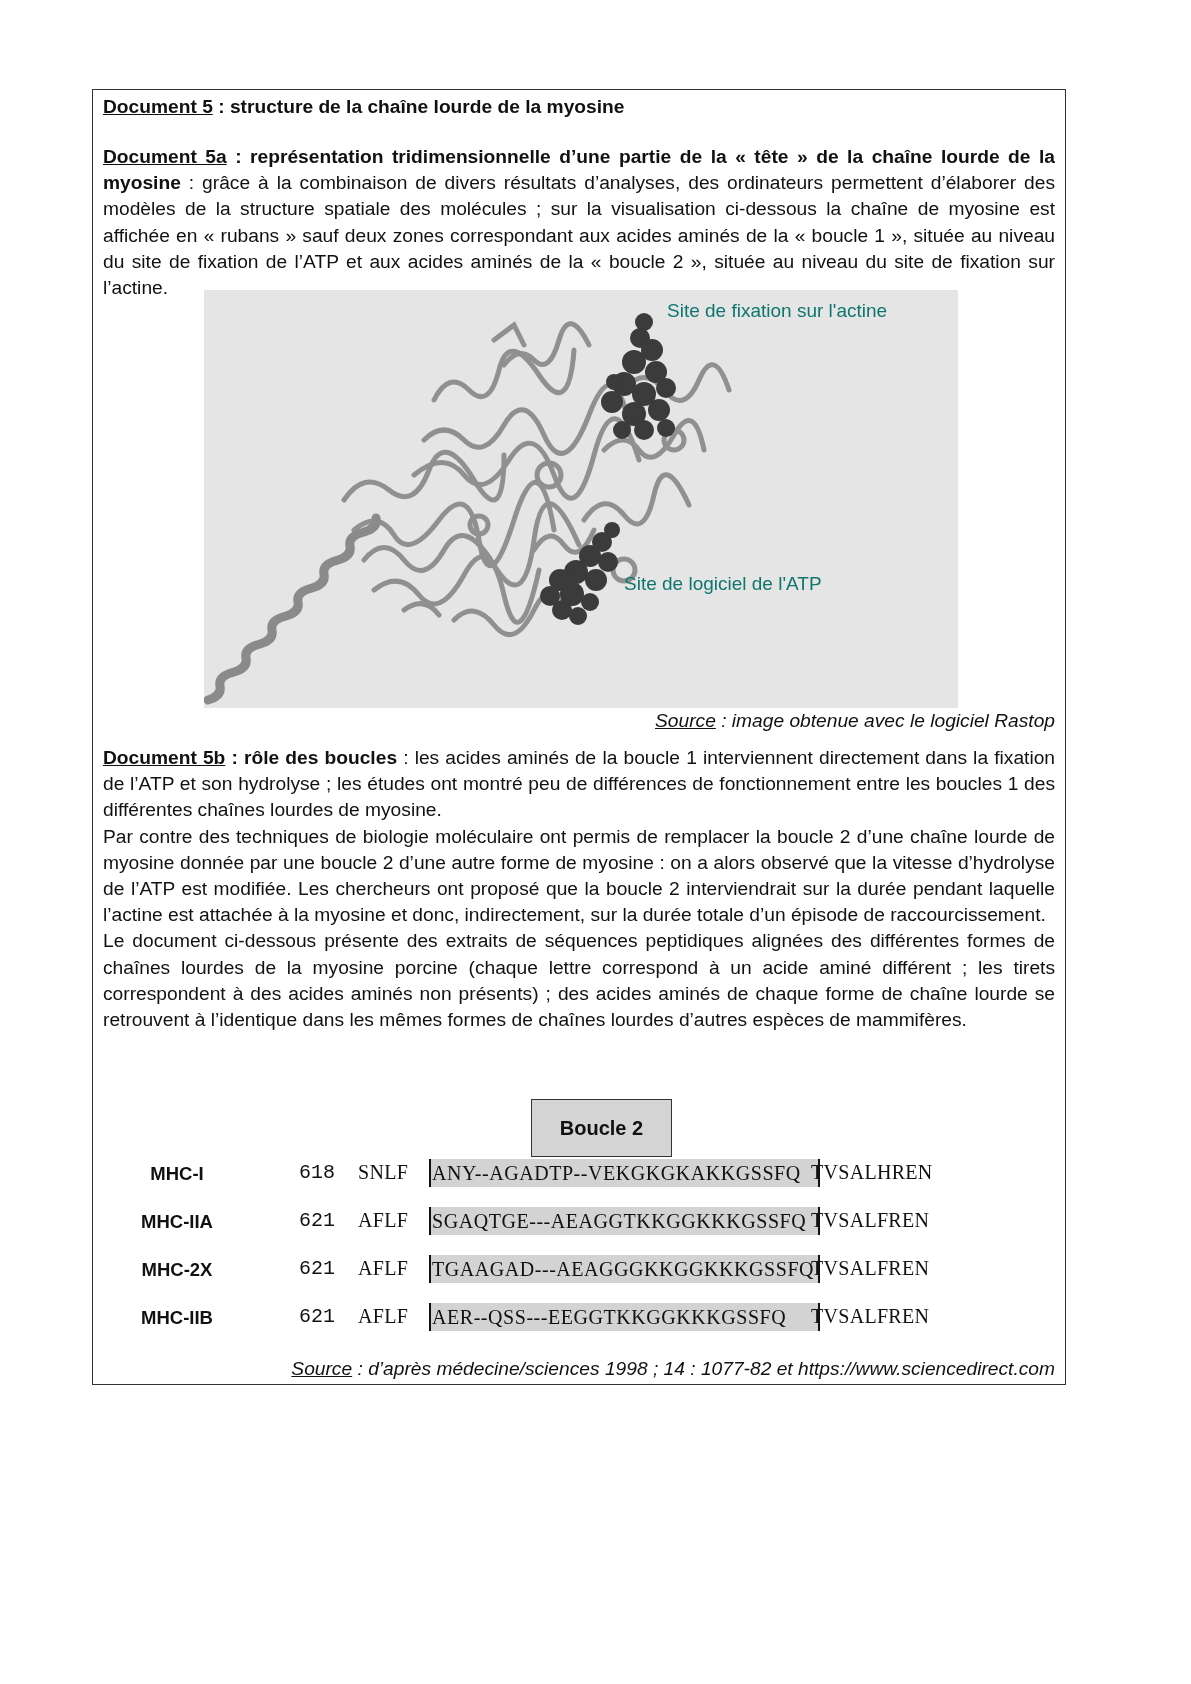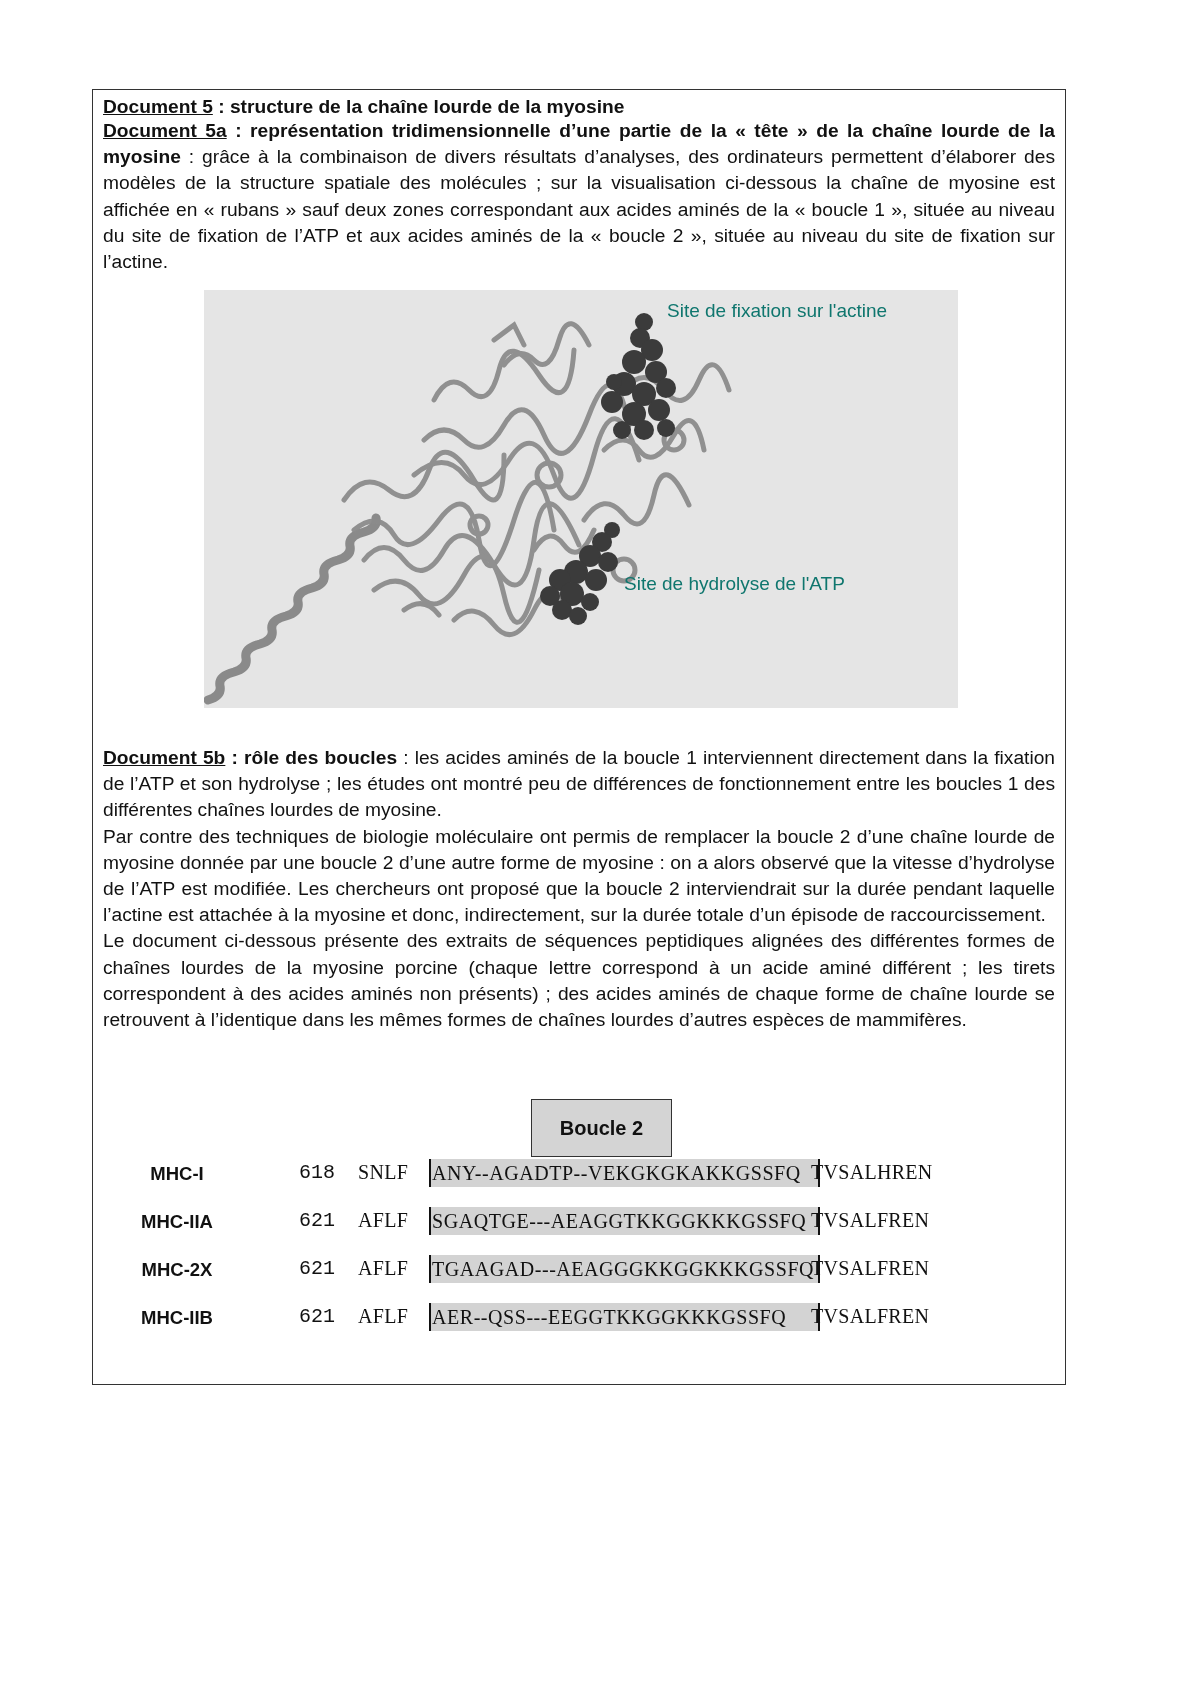--- a/index.html
+++ b/index.html
@@ -5,21 +5,21 @@
   html, body { margin:0; padding:0; background:#ffffff; }
   body { width:1191px; height:1684px; position:relative; overflow:hidden;
          font-family:"Liberation Sans", sans-serif; color:#111; }
   .frame { position:absolute; left:92px; top:89px; width:974px; height:1296px;
            border:1.3px solid #333; box-sizing:border-box; }
   .para { position:absolute; left:10px; width:952px; font-size:19.2px; line-height:26.2px;
           text-align:justify; }
   .b { font-weight:bold; }
   .u { text-decoration:underline; }
   .h1 { top:4px; }
-  .p5a { top:28px; }
+  .p5a { top:54px; }
   .figure { position:absolute; left:111px; top:200px; width:754px; height:418px; background:#e5e5e5; overflow:hidden; }
   .figure svg { position:absolute; left:0; top:0; }
   .lbl { position:absolute; font-size:19px; color:#0f766e; white-space:nowrap; }
   .src1 { position:absolute; right:10px; top:620px; font-size:19.2px; font-style:italic; }
   .p5b { top:655px; }
   .boucle-box { position:absolute; left:438px; top:1009px; width:141px; height:58px;
                 background:#d4d4d4; border:1.5px solid #333; box-sizing:border-box;
                 font-weight:bold; font-size:20px; display:flex; align-items:center; justify-content:center; }
   .seq-row { position:absolute; left:0; height:30px; }
   .seq-name { position:absolute; width:168px; text-align:center; font-weight:bold; font-size:18.5px; top:4px; left:0; }
@@ -100,23 +100,26 @@
           <circle cx="392" cy="290" r="11"></circle>
         <circle cx="356" cy="290" r="11"></circle>
           <circle cx="346" cy="306" r="10"></circle>
           <circle cx="368" cy="304" r="12"></circle>
         <circle cx="386" cy="312" r="9"></circle>
           <circle cx="358" cy="320" r="10"></circle>
           <circle cx="374" cy="326" r="9"></circle>
       </g>
     </svg>
     <span class="lbl" style="left:463px; top:10px;">Site de fixation sur l'actine</span>
-    <span class="lbl" style="left:420px; top:283px;">Site de hydrolyse de l'ATP</span>
+    <span class="lbl" style="left:420px; top:283px;">Site de logiciel de l'ATP</span>
   </div>
 
+  <div class="src1">
+    <span class="u">Source</span><span> : image obtenue avec le logiciel Rastop</span>
+  </div>
 
   <div class="para p5b">
     <div><span class="b u">Document 5b</span><span class="b"> : rôle des boucles</span><span> : les acides aminés de la boucle 1 interviennent directement dans la fixation de l’ATP et son hydrolyse ; les études ont montré peu de différences de fonctionnement entre les boucles 1 des différentes chaînes lourdes de myosine.</span></div>
     <div>Par contre des techniques de biologie moléculaire ont permis de remplacer la boucle 2 d’une chaîne lourde de myosine donnée par une boucle 2 d’une autre forme de myosine : on a alors observé que la vitesse d’hydrolyse de l’ATP est modifiée. Les chercheurs ont proposé que la boucle 2 interviendrait sur la durée pendant laquelle l’actine est attachée à la myosine et donc, indirectement, sur la durée totale d’un épisode de raccourcissement.</div>
     <div>Le document ci-dessous présente des extraits de séquences peptidiques alignées des différentes formes de chaînes lourdes de la myosine porcine (chaque lettre correspond à un acide aminé différent ; les tirets correspondent à des acides aminés non présents) ; des acides aminés de chaque forme de chaîne lourde se retrouvent à l’identique dans les mêmes formes de chaînes lourdes d’autres espèces de mammifères.</div>
   </div>
 
   <div class="boucle-box">Boucle 2</div>
 
   <div>
@@ -143,14 +146,17 @@
     </div>
     <div class="seq-row" style="top:1213px;">
       <span class="seq-name">MHC-IIB</span>
       <span class="seq-num">621</span>
       <span class="seq-pre">AFLF</span>
       <span class="seq-loop">AER--QSS---EEGGTKKGGKKKGSSFQ</span>
       <span class="seq-post">TVSALFREN</span>
     </div>
   </div>
 
+  <div class="src2">
+    <span class="u">Source</span><span> : d’après médecine/sciences 1998 ; 14 : 1077-82 et https://www.sciencedirect.com</span>
+  </div>
 
 </div>
 
 </body></html>

